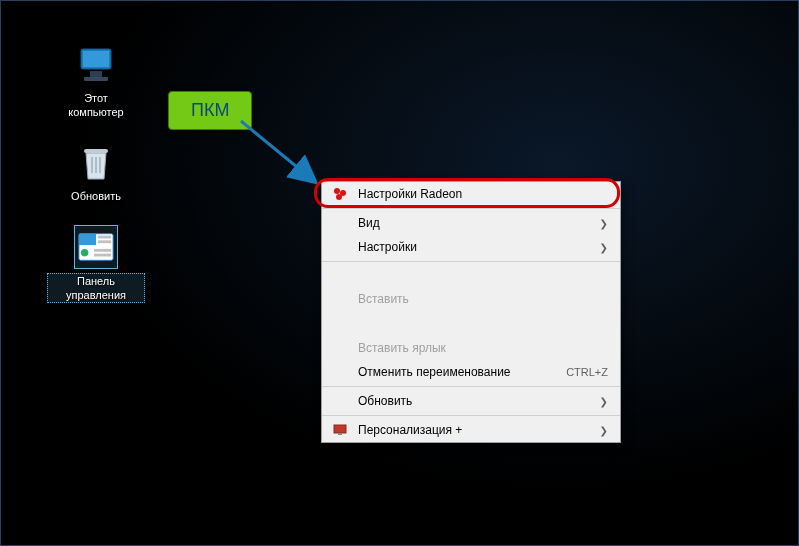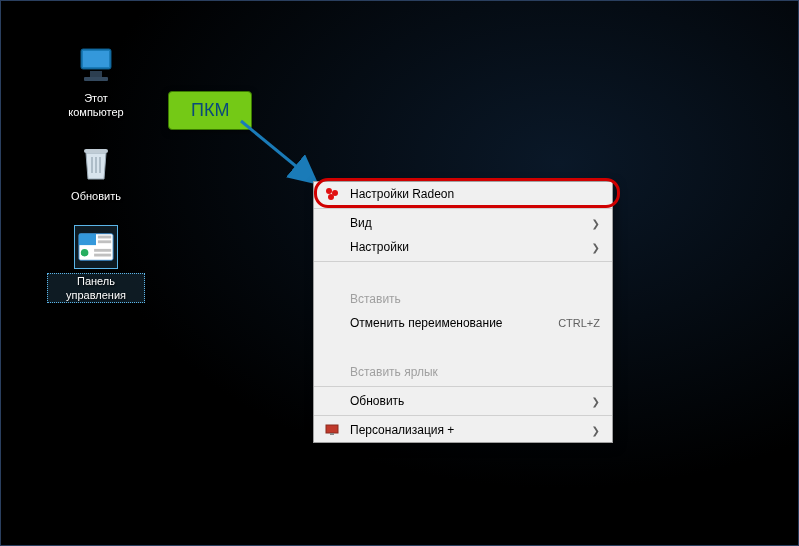--- a/index.html
+++ b/index.html
@@ -70,21 +70,21 @@
     .arrow {
       position: absolute;
       top: 115px;
       left: 235px;
       width: 90px;
       height: 80px;
     }
     .context-menu {
       position: absolute;
       top: 180px;
-      left: 312px;
+      left: 320px;
       width: 300px;
       background: #f0f0f0;
       border: 1px solid #a0a0a0;
       box-shadow: 3px 3px 10px rgba(0,0,0,0.4);
       font-size: 12px;
       color: #000;
     }
     .menu-item {
       padding: 5px 12px 5px 36px;
       position: relative;
@@ -204,27 +204,27 @@
   </div>
   <div class="menu-item">
     <span>Настройки</span>
     <span class="chevron">❯</span>
   </div>
   <div class="menu-separator"></div>
   <div class="menu-item disabled">
     <span>Вставить</span>
     <span></span>
   </div>
-  <div class="menu-item">
-    <span>Отменить переименование</span>
-    <span class="shortcut">CTRL+Z</span>
-  </div>
   <div class="menu-item disabled">
     <span>Вставить ярлык</span>
     <span></span>
+  </div>
+  <div class="menu-item">
+    <span>Отменить переименование</span>
+    <span class="shortcut">CTRL+Z</span>
   </div>
   <div class="menu-separator"></div>
   <div class="menu-item">
     <span>Обновить</span>
     <span class="chevron">❯</span>
   </div>
   <div class="menu-separator"></div>
   <div class="menu-item">
     <span class="item-icon">
       <svg width="14" height="12">

